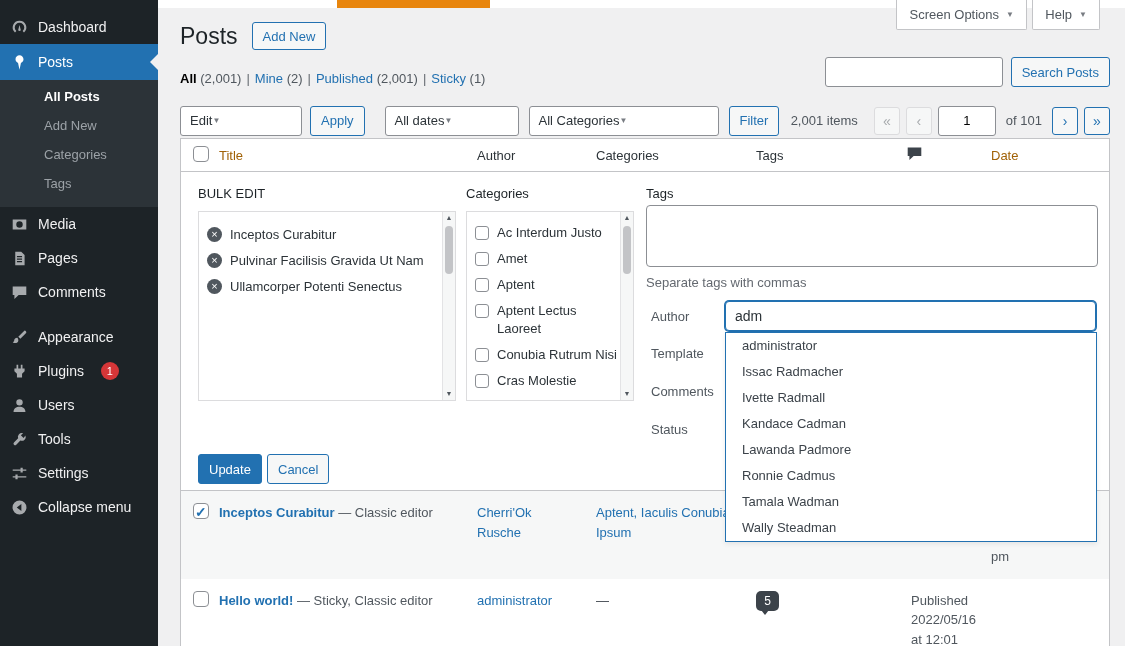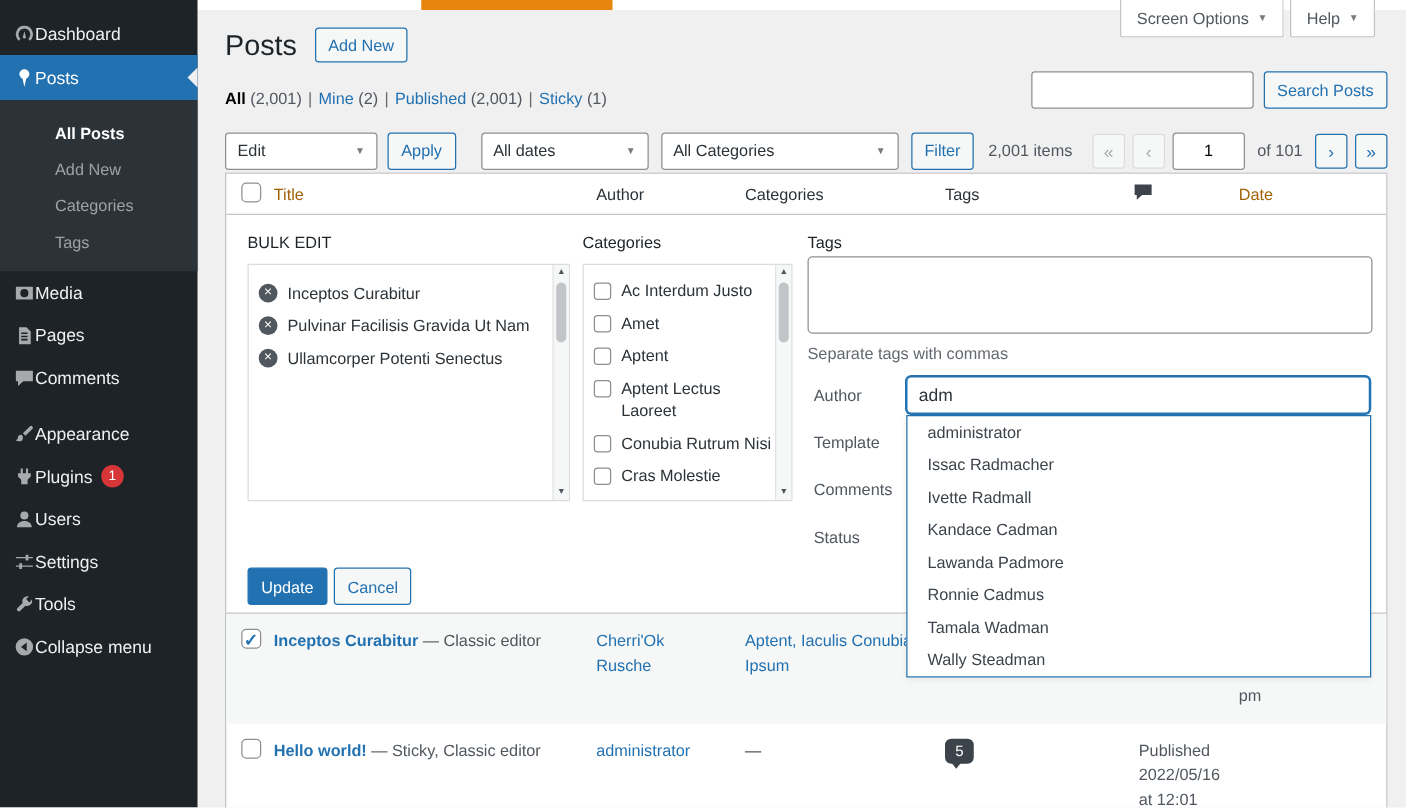--- a/index.html
+++ b/index.html
@@ -3,28 +3,28 @@
 <meta charset="utf-8">
 <style>
   *{box-sizing:border-box;margin:0;padding:0}
   html,body{width:1125px;height:646px}
   body{font-family:"Liberation Sans",sans-serif;font-size:13px;color:#3c434a;background:#f0f0f1;position:relative;overflow:hidden}
   a{text-decoration:none;color:#2271b1;cursor:pointer}
 
   
   #sidebar{position:absolute;left:0;top:0;width:158px;height:646px;background:#1d2327;z-index:5}
   .menu{padding-top:10px}
-  .menu-item{display:flex;align-items:center;height:34px;padding-left:10px;color:#f0f0f1;font-size:14px;cursor:pointer;position:relative}
+  .menu-item{display:flex;align-items:center;gap:10px;height:34px;padding-left:10px;color:#f0f0f1;font-size:14px;cursor:pointer;position:relative}
   .menu-item .mi{width:18px;height:18px;color:#a7aaad;flex:0 0 18px;display:flex;align-items:center;justify-content:center}
   .menu-item .mi svg{width:17px;height:17px}
   .menu-item.active{background:#2271b1;height:36px;color:#fff}
   .menu-item.active .mi{color:#fff}
   .menu-item.active::after{content:"";position:absolute;right:0;top:50%;margin-top:-8px;border:8px solid transparent;border-right-color:#f0f0f1}
   .gap-above{margin-top:11px}
-  .submenu{background:#2c3338;padding:12px 0 9px}
+  .submenu{background:#2c3338;padding:2px 0 9px}
   .submenu-item{padding:7px 0 7px 44px;color:#9ca2a7;font-size:13px;cursor:pointer}
   .submenu-item.current{color:#fff;font-weight:700}
   .badge{display:inline-block;min-width:18px;height:18px;line-height:18px;border-radius:9px;background:#d63638;color:#fff;font-size:11px;text-align:center;margin-left:7px}
 
   
   #content{position:absolute;left:158px;top:0;width:967px;height:646px}
   #top-strip{position:absolute;left:0;top:0;width:967px;height:8px;background:#fff}
   #orange-frag{position:absolute;left:179px;top:0;width:153px;height:8px;background:#e8850d}
   .meta-tab{position:absolute;top:0;background:#fff;border:1px solid #c3c4c7;border-top:none;border-radius:0 0 2px 2px;padding:7px 12px;font-size:13px;color:#50575e;display:flex;align-items:center;gap:7px;cursor:pointer;z-index:4}
   #screen-options{right:98px}
@@ -39,21 +39,21 @@
 
   #views{position:absolute;left:22px;top:71px;font-size:13px;color:#3c434a}
   #views .current{color:#000;font-weight:600}
   #views .count{color:#50575e;font-weight:400}
   #views .sep{color:#646970;margin:0 5px}
 
   #search-row{position:absolute;top:57px;right:15px;display:flex;gap:8px}
   #search-input{width:178px;height:30px;border:1px solid #8c8f94;border-radius:3px;background:#fff;padding:0 8px;font-size:13px}
 
   #toolbar{position:absolute;left:22px;top:97px;right:15px;display:flex;align-items:center}
-  .select{display:inline-flex;align-items:center;justify-content:space-between;background:#fff;border:1px solid #8c8f94;border-radius:3px;height:30px;padding:0 9px;font-size:13px;color:#2c3338;cursor:pointer}
+  .select{display:inline-flex;align-items:center;justify-content:flex-start;background:#fff;border:1px solid #8c8f94;border-radius:3px;height:30px;padding:0 9px;font-size:13px;color:#2c3338;cursor:pointer}
   #bulk-select{width:122px;margin-right:8px}
   #dates-select{width:134px;margin:0 10px 0 20px}
   #cats-select{width:190px;margin-right:10px}
   #items-count{margin-left:auto;color:#50575e;margin-right:16px}
   .pager{display:flex;align-items:center;gap:6px}
   .pg-btn{width:26px;height:28px;display:inline-flex;align-items:center;justify-content:center;border-radius:3px;font-size:14px}
   .pg-btn.disabled{background:#f6f7f7;border:1px solid #dcdcde;color:#a7aaad}
   .pg-btn.enabled{background:#f6f7f7;border:1px solid #2271b1;color:#2271b1;cursor:pointer}
   #page-input{width:58px;height:30px;text-align:center;border:1px solid #8c8f94;border-radius:3px;font-size:13px}
   #total-pages{color:#50575e;margin:16px 4px}
@@ -176,32 +176,32 @@
       <span class="mi">
           <svg viewBox="0 0 20 20">
             <path fill="currentColor" d="M10 2.5a3.8 3.8 0 1 1 0 7.6 3.8 3.8 0 0 1 0-7.6zM3 17.5c0-3.9 3.1-6 7-6s7 2.1 7 6H3z"></path>
           </svg>
         </span>
       <span>Users</span>
     </div>
     <div class="menu-item">
       <span class="mi">
           <svg viewBox="0 0 20 20">
+            <path fill="currentColor" d="M17 5.3a4.6 4.6 0 0 1-6 5.9l-4.8 4.9a1.9 1.9 0 0 1-2.7-2.7l4.9-4.8a4.6 4.6 0 0 1 5.9-6L11.6 5l3.2 3.2L17 5.3z"></path>
+          </svg>
+        </span>
+      <span>Tools</span>
+    </div>
+    <div class="menu-item">
+      <span class="mi">
+          <svg viewBox="0 0 20 20">
             <path fill="currentColor" d="M2 5.3h16v1.4H2zM11.2 3.2h2.6v5.6h-2.6zM2 13.3h16v1.4H2zM5.2 11.2h2.6v5.6H5.2z"></path>
           </svg>
         </span>
       <span>Settings</span>
-    </div>
-    <div class="menu-item">
-      <span class="mi">
-          <svg viewBox="0 0 20 20">
-            <path fill="currentColor" d="M17 5.3a4.6 4.6 0 0 1-6 5.9l-4.8 4.9a1.9 1.9 0 0 1-2.7-2.7l4.9-4.8a4.6 4.6 0 0 1 5.9-6L11.6 5l3.2 3.2L17 5.3z"></path>
-          </svg>
-        </span>
-      <span>Tools</span>
     </div>
     <div class="menu-item">
       <span class="mi">
           <svg viewBox="0 0 20 20">
             <path fill="currentColor" fill-rule="evenodd" d="M10 1.8a8.2 8.2 0 1 0 0 16.4 8.2 8.2 0 0 0 0-16.4zm2.2 12.4L6.8 10l5.4-4.2v8.4z"></path>
           </svg>
         </span>
       <span>Collapse menu</span>
     </div>
   </div>

